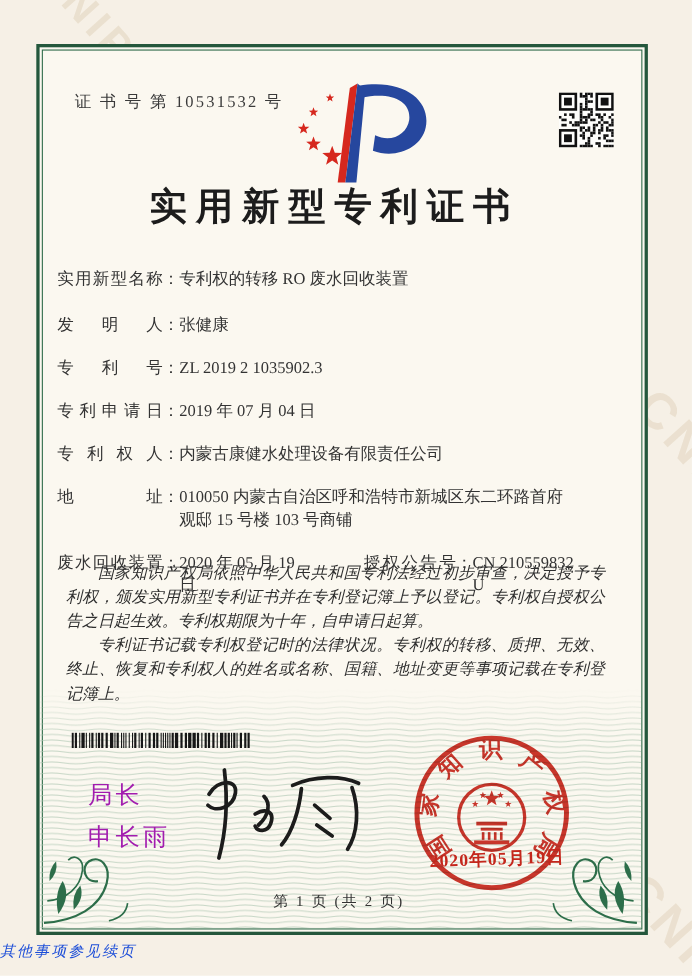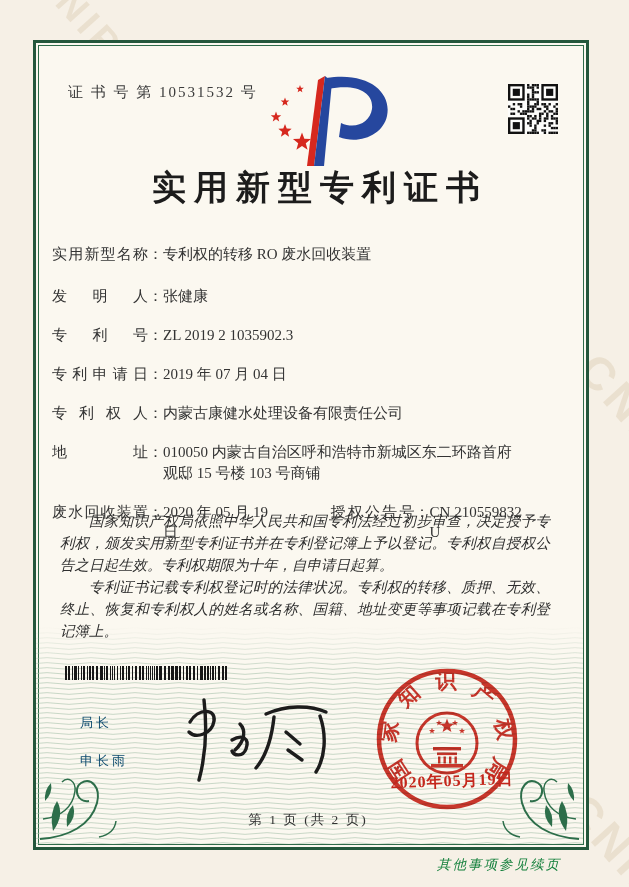--- a/index.html
+++ b/index.html
@@ -23,21 +23,21 @@
          mask-image:linear-gradient(180deg,transparent,black 45px);}
 
   .flourish{position:absolute;width:82px;height:86px;}
   .fl-left{left:37px;top:757px;}
   .fl-right{left:500px;top:757px;transform:scaleX(-1);}
 
   
   .cert-no{position:absolute;left:68px;top:83px;font-size:15px;letter-spacing:2px;color:#3a3a3a;}
   .logo{position:absolute;left:256px;top:74px;width:150px;height:95px;}
   .qr{position:absolute;left:508px;top:84px;width:50px;height:50px;}
-  .title{position:absolute;left:45px;top:165px;width:550px;text-align:center;
+  .title{position:absolute;left:29px;top:165px;width:550px;text-align:center;
          font-size:34px;font-weight:bold;letter-spacing:8px;color:#1c1c1c;}
 
   
   .fields{position:absolute;left:52px;top:244px;width:474px;font-size:15px;line-height:20px;color:#333;}
   .frow{display:flex;margin-bottom:18px;}
   .frow.first{margin-bottom:21px;}
   .flabel{display:inline-block;width:96px;text-align:justify;text-align-last:justify;flex:0 0 96px;}
   .colon{flex:0 0 auto;}
   .fvalue{flex:1;line-height:21px;}
   .grant-group{display:flex;margin-left:50px;}
@@ -46,34 +46,34 @@
   
   .paras{position:absolute;left:60px;top:510px;width:490px;font-size:14.5px;line-height:22px;
          text-align:justify;font-style:italic;color:#2e2e2e;}
   .paras p{margin:0;text-indent:2em;}
 
   .barcode{position:absolute;left:65px;top:666px;width:165px;height:14px;}
 
   
   .signer{position:absolute;left:80px;top:704px;
           font-family:Liberation Sans, sans-serif;
-          font-size:13px;letter-spacing:3px;color:#0c4a6e;line-height:38px;}
+          font-size:22px;letter-spacing:3px;color:#a21caf;line-height:38px;}
   .signature{position:absolute;left:162px;top:688px;width:180px;height:106px;}
 
   
   .seal{position:absolute;left:372px;top:664px;width:150px;height:150px;
         opacity:.93;mix-blend-mode:multiply;}
   .seal-date{position:absolute;left:381px;top:771px;width:142px;text-align:center;
              font-size:16px;color:#c4271c;letter-spacing:1px;transform:rotate(-2deg);
              font-weight:bold;}
 
   .page-ind{position:absolute;left:33px;top:811px;width:550px;text-align:center;
             font-size:13.5px;letter-spacing:2px;color:#333;}
-  .footer-note{position:absolute;left:0;top:856px;width:561px;text-align:right;
-               font-size:13.5px;font-style:italic;letter-spacing:2px;color:#15803d;}
+  .footer-note{position:absolute;left:0;top:856px;width:561px;text-align:left;
+               font-size:13.5px;font-style:italic;letter-spacing:2px;color:#1d4ed8;}
 </style>
 </head>
 <body>
 
 <div class="page">
 
   <div class="wm" style="left:18px;top:2px;font-size:38px;">CNIPA</div>
   <div class="wm" style="left:150px;top:98px;">CNIPA</div>
   <div class="wm" style="left:560px;top:395px;">CNIPA</div>
   <div class="wm" style="left:110px;top:545px;">CNIPA</div>

